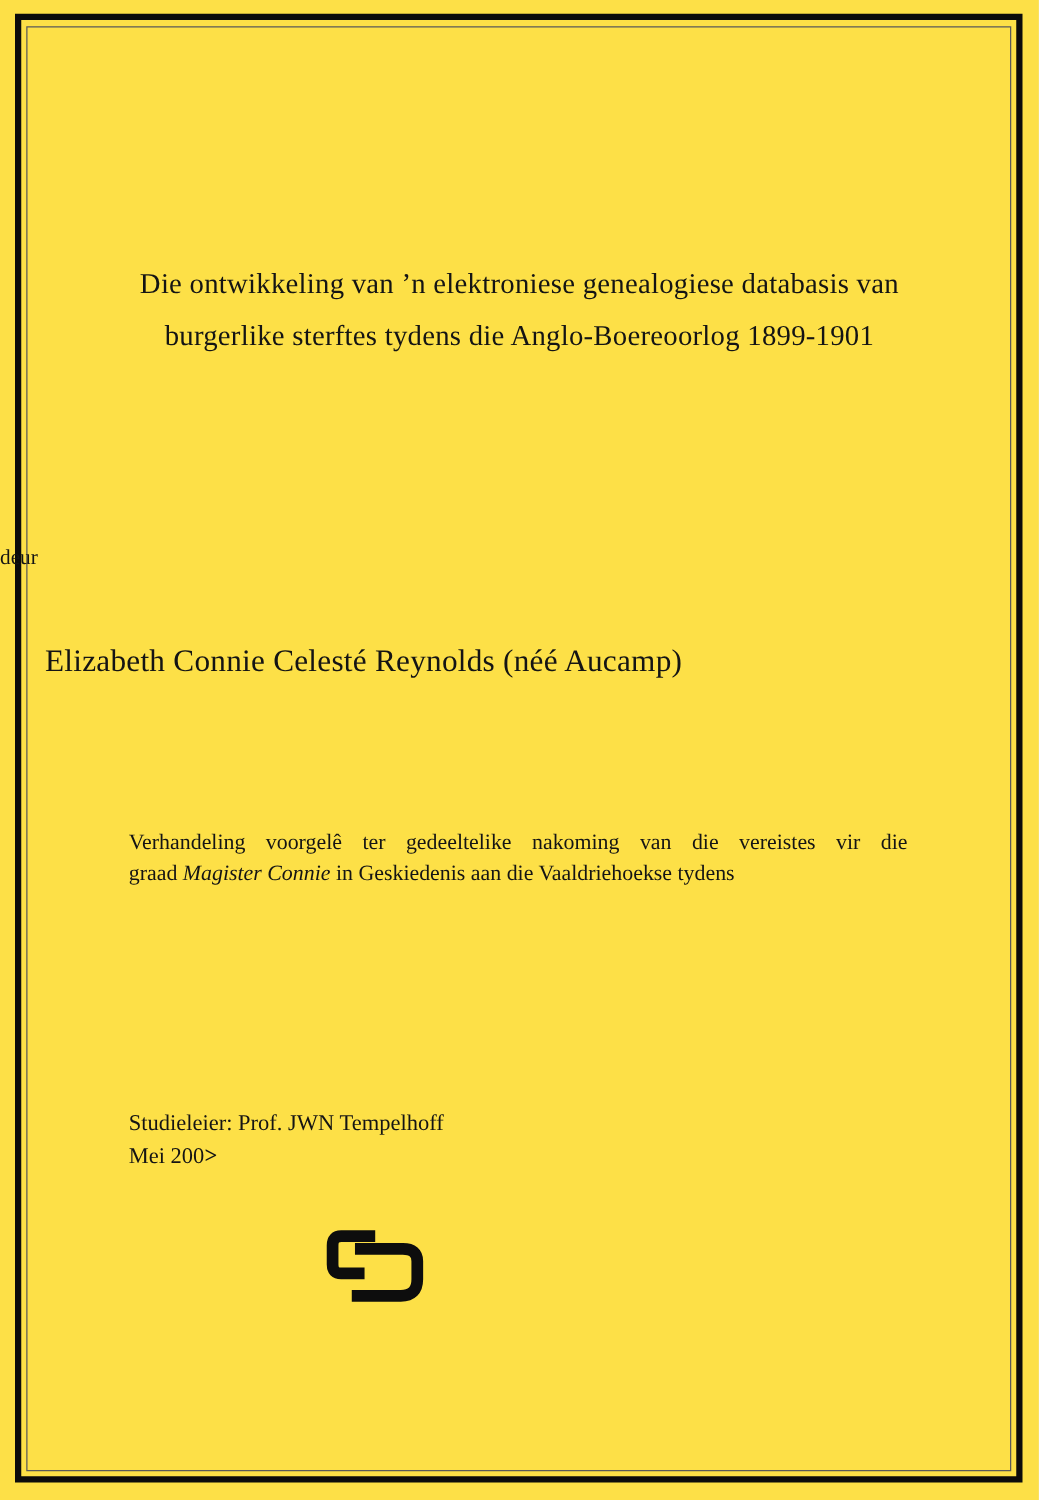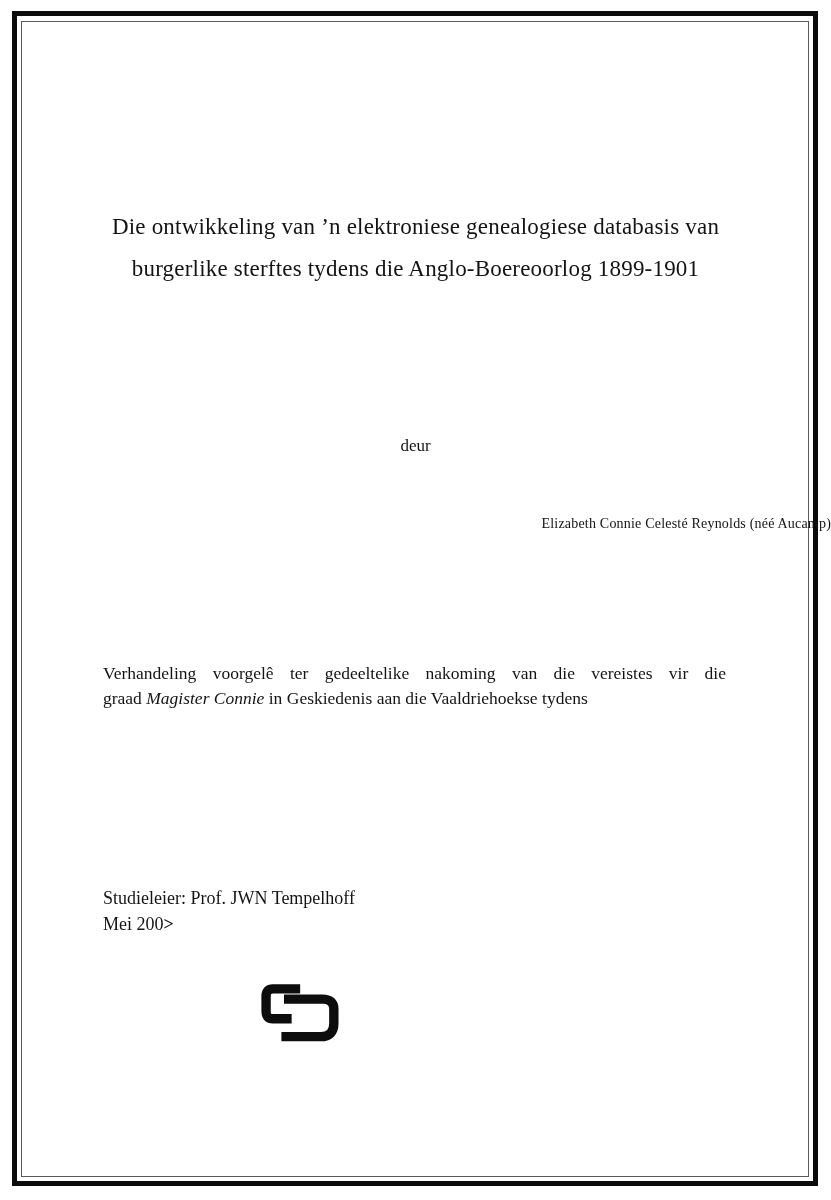--- a/index.html
+++ b/index.html
@@ -1,46 +1,46 @@
 <!DOCTYPE html>
 <html><head>
 <meta charset="utf-8">
 <style>
   html,body{margin:0;padding:0;}
   body{background:#e8e8e8;}
   .page{
     position:relative;
     width:831px;height:1200px;
     margin:0 auto;
-    background:#ffffff;
+    background:#fde047;
     font-family:"Liberation Serif","DejaVu Serif",serif;
     color:#141414;
     overflow:hidden;
   }
   .frame-outer{
     position:absolute;left:12px;top:11px;right:13px;bottom:14px;
     border:5px solid #0b0b0b;
   }
   .frame-inner{
     position:absolute;left:21px;top:21px;right:22px;bottom:23px;
     border:1px solid #5a5a5a;
   }
   .title-block{
     position:absolute;left:40px;right:40px;top:206px;
     text-align:center;
     font-size:23px;line-height:42px;
     letter-spacing:0.2px;
   }
   .byline{
     position:absolute;left:0;right:0;top:436px;
-    text-align:center;font-size:17px;
+    text-align:left;font-size:17px;
   }
   .author-line{
     position:absolute;left:0;right:0;top:516px;
-    text-align:right;font-size:14px;letter-spacing:0.2px;
+    text-align:left;font-size:25px;letter-spacing:0.2px;padding-left:36px;
   }
   .statement{
     position:absolute;left:103px;width:623px;top:661px;
     font-size:17.5px;line-height:24.5px;
   }
   .stmt-line1{
     text-align:justify;
     text-align-last:justify;
   }
   .stmt-italic{font-style:italic;}

